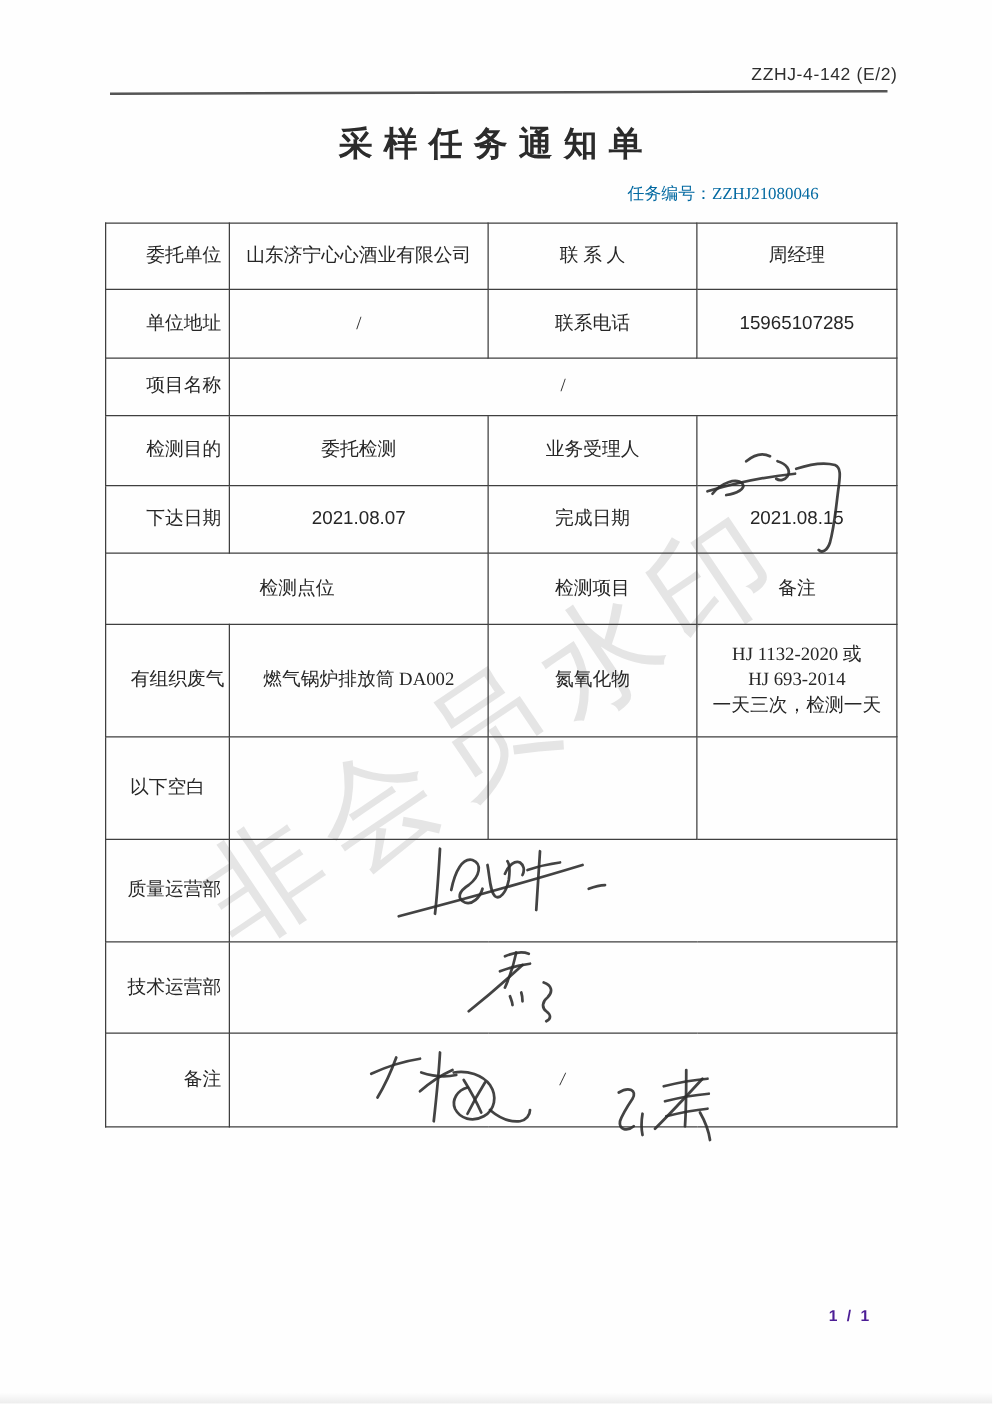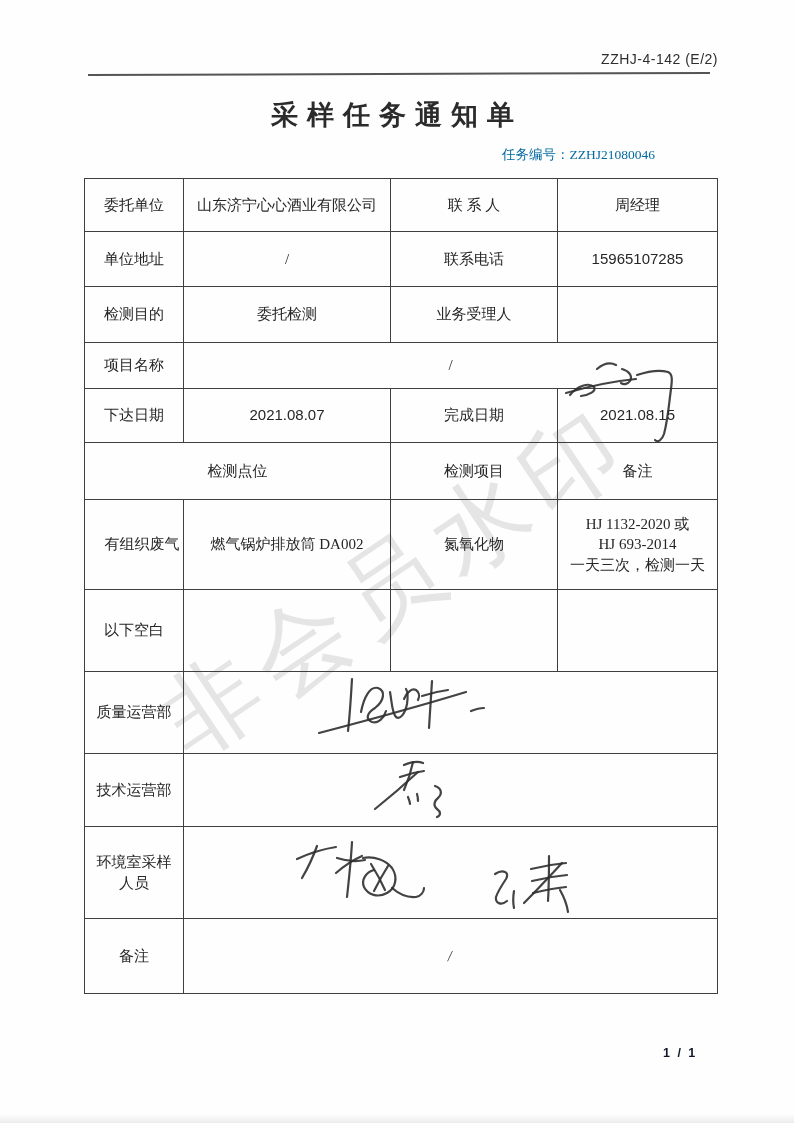--- a/index.html
+++ b/index.html
@@ -51,42 +51,42 @@
     position:absolute;left:84px;top:178px;
     width:633px;border-collapse:collapse;table-layout:fixed;
     background:transparent;
   }
   table.form td{
     border:1px solid #3f3f3f;
     font-size:15px;line-height:1.35;
     padding:2px 6px;vertical-align:middle;
     overflow:visible;
   }
-  td.lbl{text-align:center;padding-left:10px;}
+  td.lbl{text-align:right;padding-left:10px;}
   td.ctr{text-align:center;}
   .sans{font-family:"Liberation Sans","DejaVu Sans",sans-serif;}
   td.remark{font-size:13.5px;text-align:center;line-height:1.5;}
   td.remark span{display:block;}
   td.blanklbl{text-align:center;font-family:"Liberation Sans","DejaVu Sans",sans-serif;}
   td.note-val{text-align:center;font-size:24px;vertical-align:top;padding-top:4px;}
   td.note-val span{display:inline-block;transform:skewX(-8deg);font-weight:300;}
   
   .sig-overlay{
     position:absolute;left:0;top:0;width:794px;height:1123px;
     pointer-events:none;
   }
   .sig-overlay path{
     fill:none;stroke:#2f2f2f;stroke-width:2.2;
     stroke-linecap:round;stroke-linejoin:round;opacity:.9;
   }
   
   .page-num{
     position:absolute;left:663px;top:1046px;
     font-family:"Liberation Sans","DejaVu Sans",sans-serif;
-    font-size:12.5px;font-weight:bold;color:#0f172a;letter-spacing:2px;
+    font-size:12.5px;font-weight:bold;color:#4c1d95;letter-spacing:2px;
   }
   .bottom-shade{
     position:absolute;left:0;bottom:0;width:100%;height:9px;
     background:linear-gradient(to bottom,rgba(0,0,0,0),rgba(0,0,0,0.07));
   }
 </style>
 </head>
 <body>
 
 <div class="page">
@@ -114,29 +114,29 @@
       <td class="ctr">山东济宁心心酒业有限公司</td>
       <td class="ctr">联 系 人</td>
       <td class="ctr sans">周经理</td>
     </tr>
     <tr style="height:55px">
       <td class="lbl">单位地址</td>
       <td class="ctr">/</td>
       <td class="ctr">联系电话</td>
       <td class="ctr sans">15965107285</td>
     </tr>
+    <tr style="height:46px">
+      <td class="lbl">项目名称</td>
+      <td class="ctr" colspan="3">/</td>
+    </tr>
     <tr style="height:56px">
       <td class="lbl">检测目的</td>
       <td class="ctr">委托检测</td>
       <td class="ctr">业务受理人</td>
       <td></td>
-    </tr>
-    <tr style="height:46px">
-      <td class="lbl">项目名称</td>
-      <td class="ctr" colspan="3">/</td>
     </tr>
     <tr style="height:54px">
       <td class="lbl">下达日期</td>
       <td class="ctr sans">2021.08.07</td>
       <td class="ctr">完成日期</td>
       <td class="ctr sans">2021.08.15</td>
     </tr>
     <tr style="height:57px">
       <td class="ctr" colspan="2">检测点位</td>
       <td class="ctr">检测项目</td>
@@ -159,24 +159,20 @@
       <td></td>
     </tr>
     <tr style="height:82px">
       <td class="lbl">质量运营部</td>
       <td colspan="3"></td>
     </tr>
     <tr style="height:73px">
       <td class="lbl">技术运营部</td>
       <td colspan="3"></td>
     </tr>
-    <tr style="height:92px">
-      <td class="lbl">环境室采样人员</td>
-      <td colspan="3"></td>
-    </tr>
     <tr style="height:75px">
       <td class="lbl">备注</td>
       <td colspan="3" class="note-val"><span>/</span></td>
     </tr>
   </tbody>
     </table>
 
   <svg class="sig-overlay" viewBox="0 0 794 1123">
     <g>
       <path d="M597 369 C603 364 610 362 616 365"></path>

